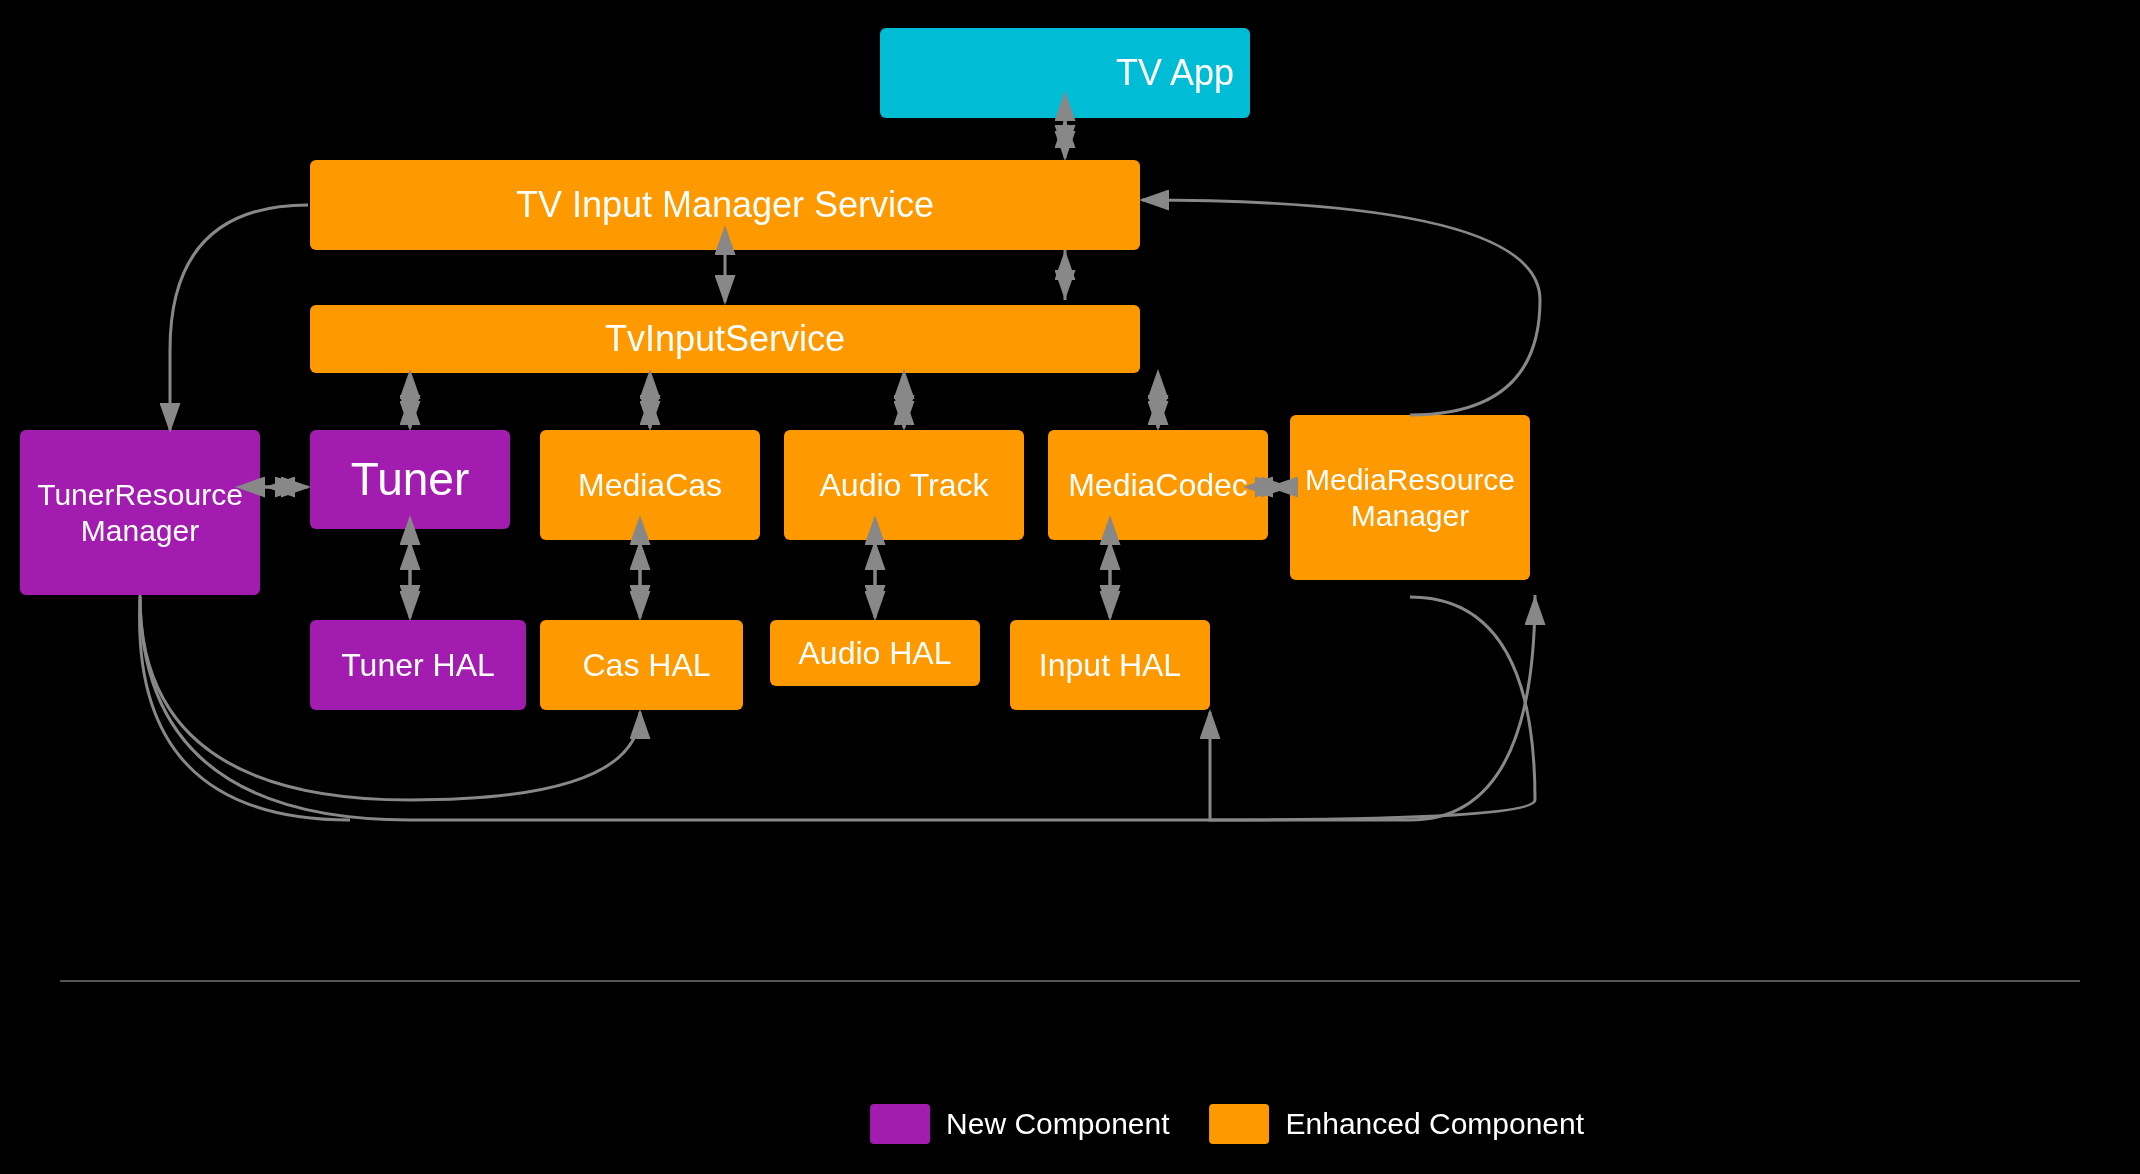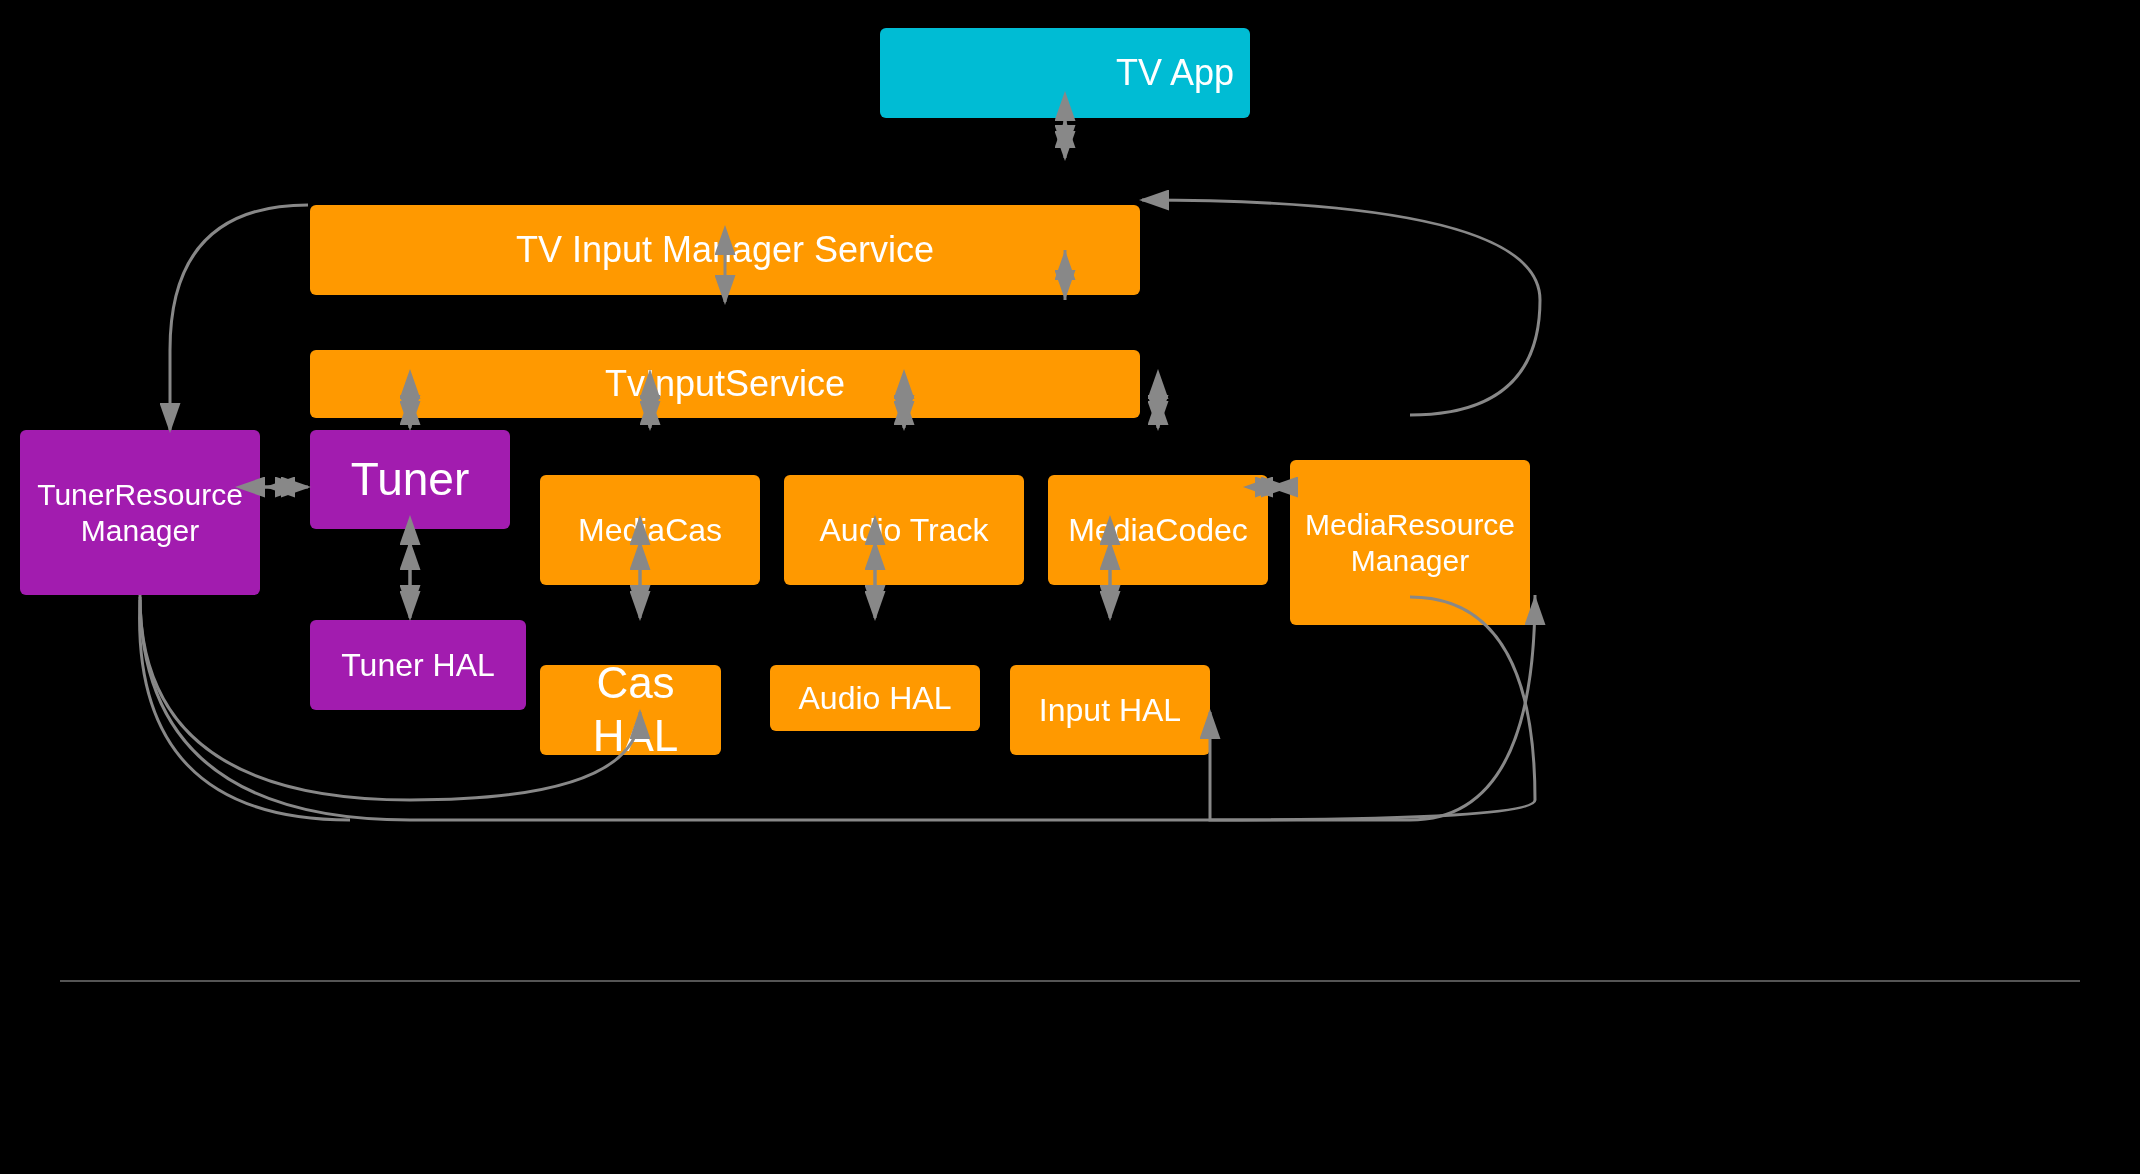--- a/index.html
+++ b/index.html
@@ -22,21 +22,21 @@
       align-items: center;
       justify-content: center;
       text-align: center;
       border-radius: 6px;
       font-size: 32px;
       font-weight: 500;
       color: #fff;
       padding: 10px 16px;
       line-height: 1.2;
     }
-    .orange { background: #F90; margin-top: 45px; }
+    .orange { background: #F90; }
     .purple { background: #a21caf; }
     .cyan   { background: #00BCD4; }
 
     
     svg.arrows {
       position: absolute;
       top: 0; left: 0;
       width: 2140px;
       height: 1174px;
       pointer-events: none;
@@ -126,21 +126,21 @@
 
   <div class="box orange" style="left:1290px; top:415px; width:240px; height:165px; font-size:30px;">
     <span style="white-space:pre-line;">MediaResource
 Manager</span>
   </div>
 
   <div class="box purple" style="left:310px; top:620px; width:216px; height:90px; font-size:32px;">
     <span>Tuner HAL</span>
   </div>
 
-  <div class="box orange" style="left:540px; top:620px; width:181px; height:90px; font-size:44px;padding-left:26px;">
+  <div class="box orange" style="left:540px; top:620px; width:203px; height:90px; font-size:32px;padding-left:26px;">
     <span>Cas HAL</span>
   </div>
 
   <div class="box orange" style="left:770px; top:620px; width:210px; height:66px; font-size:32px;">
     <span>Audio HAL</span>
   </div>
 
   <div class="box orange" style="left:1010px; top:620px; width:200px; height:90px; font-size:32px;">
     <span>Input HAL</span>
   </div>
@@ -224,14 +224,24 @@
     <path d="M 140,597 Q 140,800 410,800 Q 640,800 640,712" stroke="#888" stroke-width="3" fill="none" marker-end="url(#arr)"></path>
 
     <path d="M 1410,597 Q 1535,597 1535,800 Q 1535,820 1210,820 L 1210,712" stroke="#888" stroke-width="3" fill="none" marker-end="url(#arr)"></path>
 
     <path d="M 1410,415 Q 1540,415 1540,300 Q 1540,200 1142,200" stroke="#888" stroke-width="3" fill="none" marker-end="url(#arr)"></path>
 
   </svg>
 
   <div class="divider" style="top:980px;"></div>
 
+  <div class="legend">
+    <div class="legend-item">
+      <div class="legend-box purple"></div>
+      <span class="legend-label">New Component</span>
+    </div>
+    <div class="legend-item">
+      <div class="legend-box orange"></div>
+      <span class="legend-label">Enhanced Component</span>
+    </div>
+  </div>
 
 </div>
 
 </body></html>

